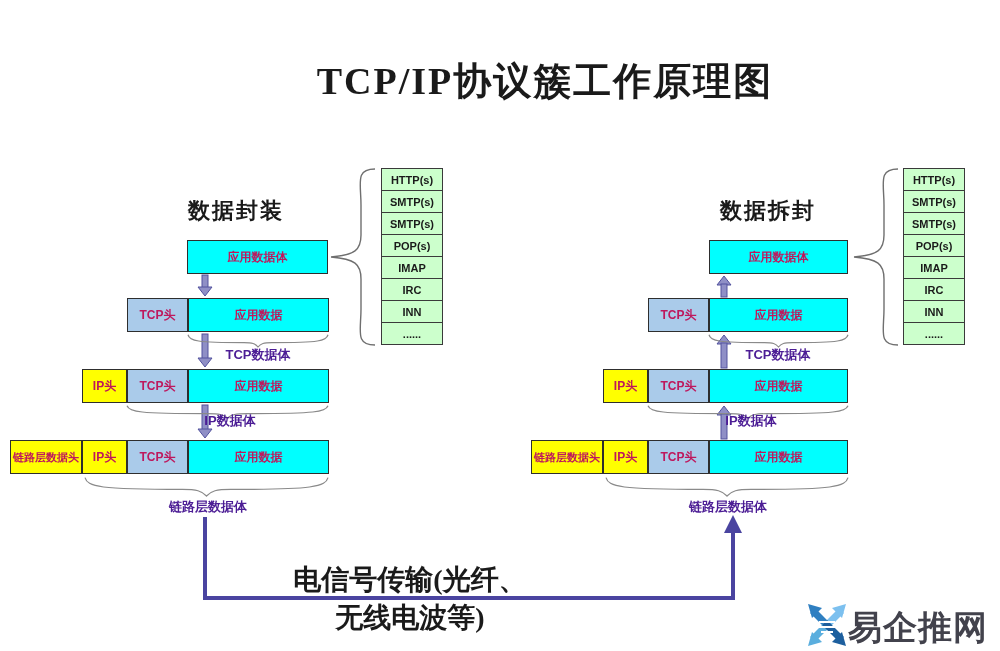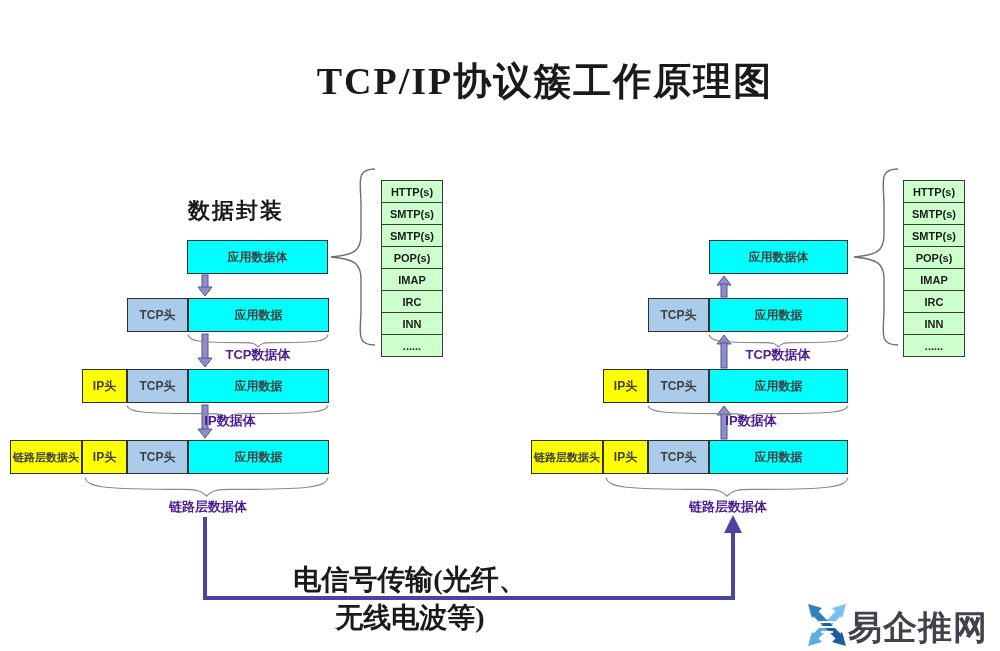--- a/index.html
+++ b/index.html
@@ -15,33 +15,33 @@
     font-size:38px; color:#1a1a1a; letter-spacing:2px;
   }
   .heading {
     font-family:"Liberation Serif", serif; font-weight:bold;
     font-size:22px; color:#1a1a1a; width:110px; text-align:center;
     letter-spacing:2px;
   }
   .row { position:absolute; display:flex; height:34px; }
   .cell {
     border:1px solid #2e2e2e; display:flex; align-items:center; justify-content:center;
-    font-weight:bold; font-size:12px; color:#404040; height:34px;
+    font-weight:bold; font-size:12px; color:#be185d; height:34px;
   }
   .cell.small { font-size:11px; }
   .cyan   { background:#00ffff; }
   .blue   { background:#aacbea; }
   .yellow { background:#ffff00; }
   .proto-list { position:absolute; width:62px; }
   .proto-item {
     height:23px; margin-top:-1px; background:#ccffcc; border:1px solid #3a3a3a;
     display:flex; align-items:center; justify-content:center;
     font-weight:bold; font-size:11px; color:#1a1a1a;
   }
-  .proto-item:first-child { margin-top:12px; }
+  .proto-item:first-child { margin-top:0; }
   .brace-label {
     position:absolute; width:120px; text-align:center;
     font-weight:bold; font-size:13px; color:#4c1d95;
   }
   .bottom-label {
     left:290px; top:561px; width:240px; text-align:center;
     font-family:"Liberation Serif", serif; font-weight:bold;
     font-size:28px; color:#1a1a1a;
   }
   .watermark-text {
@@ -117,20 +117,21 @@
     <div class="proto-item">HTTP(s)</div>
     <div class="proto-item">SMTP(s)</div>
     <div class="proto-item">SMTP(s)</div>
     <div class="proto-item">POP(s)</div>
     <div class="proto-item">IMAP</div>
     <div class="proto-item">IRC</div>
     <div class="proto-item">INN</div>
     <div class="proto-item">......</div>
   </div>
 
+  <div class="abs heading" style="left:713px; top:196px;">数据拆封</div>
 
   <div class="row" style="left:709px; top:240px;">
     <div class="cell cyan" style="width:139px;">应用数据体</div>
   </div>
 
   <div class="row" style="left:648px; top:298px;">
     <div class="cell blue" style="width:61px;">TCP头</div>
     <div class="cell cyan" style="width:139px;">应用数据</div>
   </div>
 

